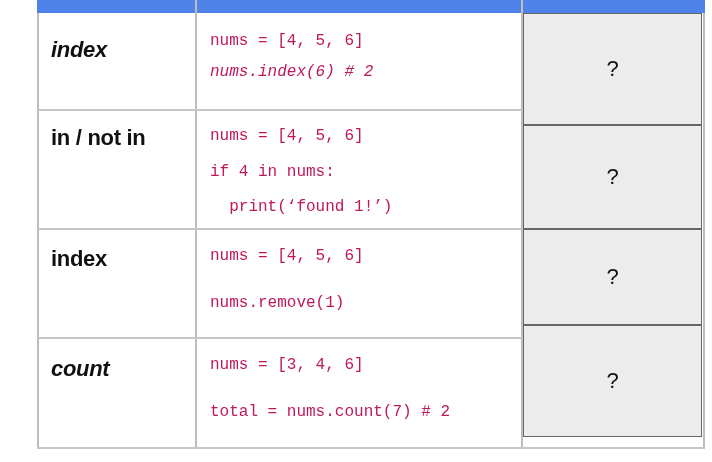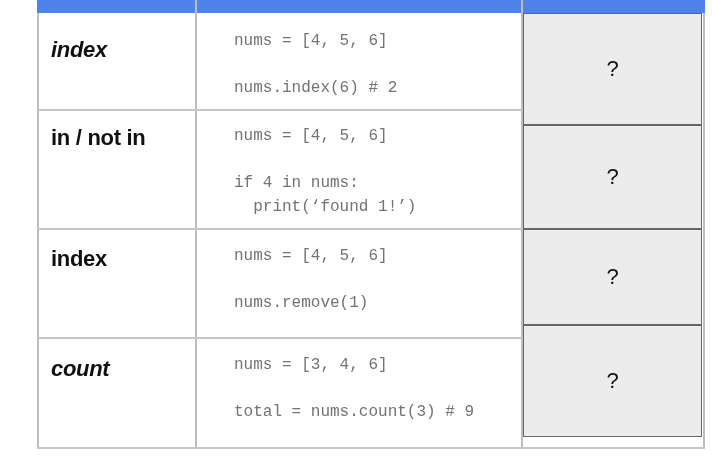--- a/index.html
+++ b/index.html
@@ -8,21 +8,21 @@
     .vline { position: absolute; width: 2px; background: #bdbdbd; }
     .hline { position: absolute; height: 2px; background: #c6c6c6; }
     .term {
       position: absolute; left: 51px;
       font-family: "Liberation Sans", sans-serif; font-weight: bold;
       font-size: 22px; color: #111; letter-spacing: -0.3px;
     }
     .code {
       position: absolute; left: 210px;
       font-family: "Liberation Mono", monospace; font-size: 16px;
-      color: #737373; white-space: pre; line-height: 20px; margin-left: 24px;
+      color: #be185d; white-space: pre; line-height: 20px;
     }
     .answer {
       position: absolute; left: 523px; width: 179px;
       background: #ececec; border: 1px solid #666;
       display: flex; align-items: center; justify-content: center;
       font-family: "Liberation Sans", sans-serif; font-size: 22px; color: #111;
       box-sizing: border-box;
     }
   </style>
 </head>
@@ -35,38 +35,38 @@
 <div class="vline" style="left:521px; top:0; height:449px;"></div>
 <div class="vline" style="left:703px; top:13px; height:436px;"></div>
 
 <div class="hline" style="left:37px; top:109px; width:486px;"></div>
 <div class="hline" style="left:37px; top:228px; width:486px;"></div>
 <div class="hline" style="left:37px; top:337px; width:486px;"></div>
 <div class="hline" style="left:37px; top:447px; width:668px;"></div>
 
 <div class="term" style="top:37px;font-style:italic;">index</div>
 <div class="code" style="top:31px;">nums = [4, 5, 6]</div>
-<div class="code" style="top:78px;">nums.index(6) # 2</div>
+<div class="code" style="top:62px;font-style:italic;">nums.index(6) # 2</div>
 <div class="answer" style="top:13px; height:112px;">
   <span>?</span>
 </div>
 
 <div class="term" style="top:125px;">in / not in</div>
 <div class="code" style="top:126px;">nums = [4, 5, 6]</div>
-<div class="code" style="top:173px;">if 4 in nums:</div>
+<div class="code" style="top:162px;">if 4 in nums:</div>
 <div class="code" style="top:197px;">  print(‘found 1!’)</div>
 <div class="answer" style="top:125px; height:104px;">
   <span>?</span>
 </div>
 
 <div class="term" style="top:246px;">index</div>
 <div class="code" style="top:246px;">nums = [4, 5, 6]</div>
 <div class="code" style="top:293px;">nums.remove(1)</div>
 <div class="answer" style="top:229px; height:96px;">
   <span>?</span>
 </div>
 
 <div class="term" style="top:356px;font-style:italic;">count</div>
 <div class="code" style="top:355px;">nums = [3, 4, 6]</div>
-<div class="code" style="top:402px;">total = nums.count(3) # 9</div>
+<div class="code" style="top:402px;">total = nums.count(7) # 2</div>
 <div class="answer" style="top:325px; height:112px;">
   <span>?</span>
 </div>
 
 </body></html>

